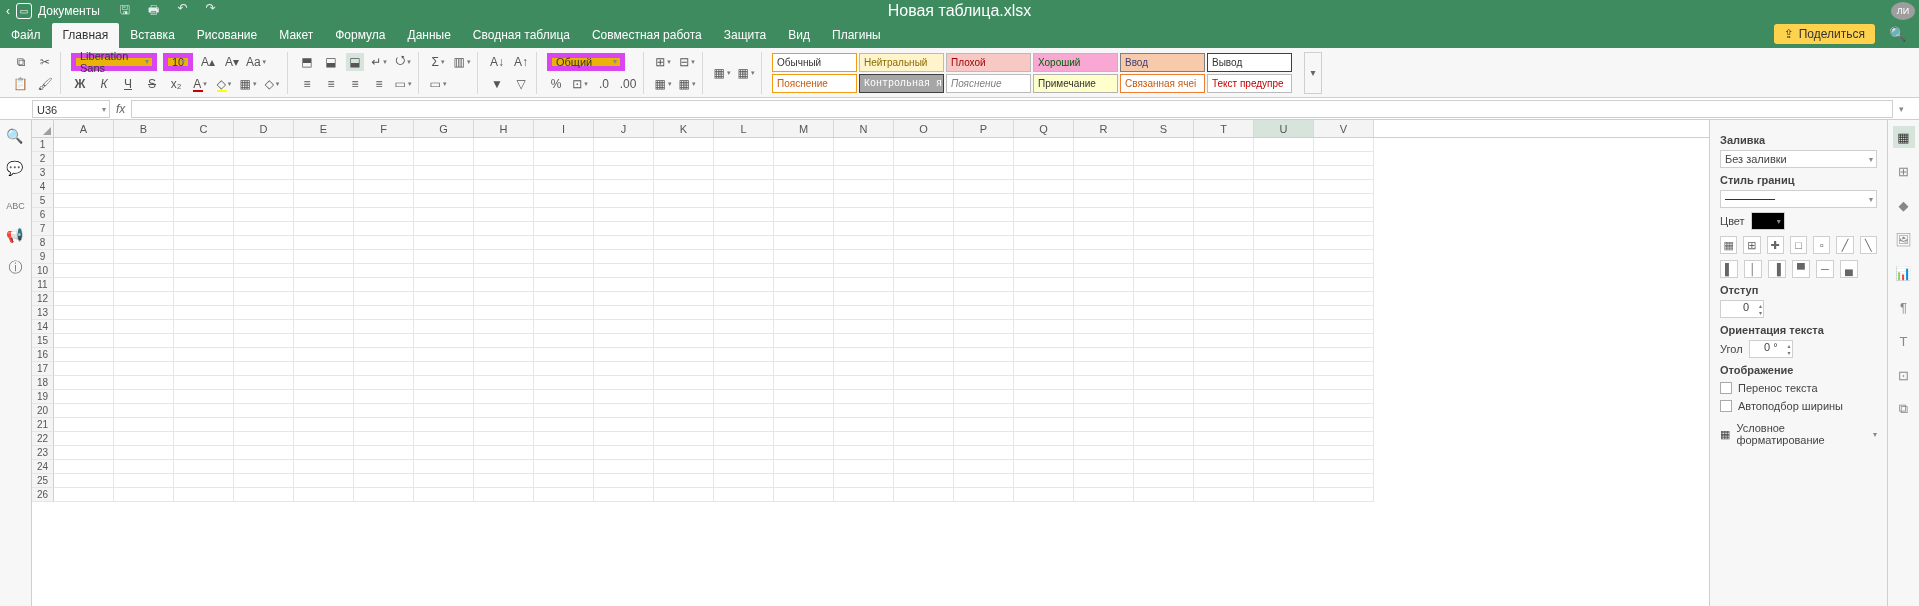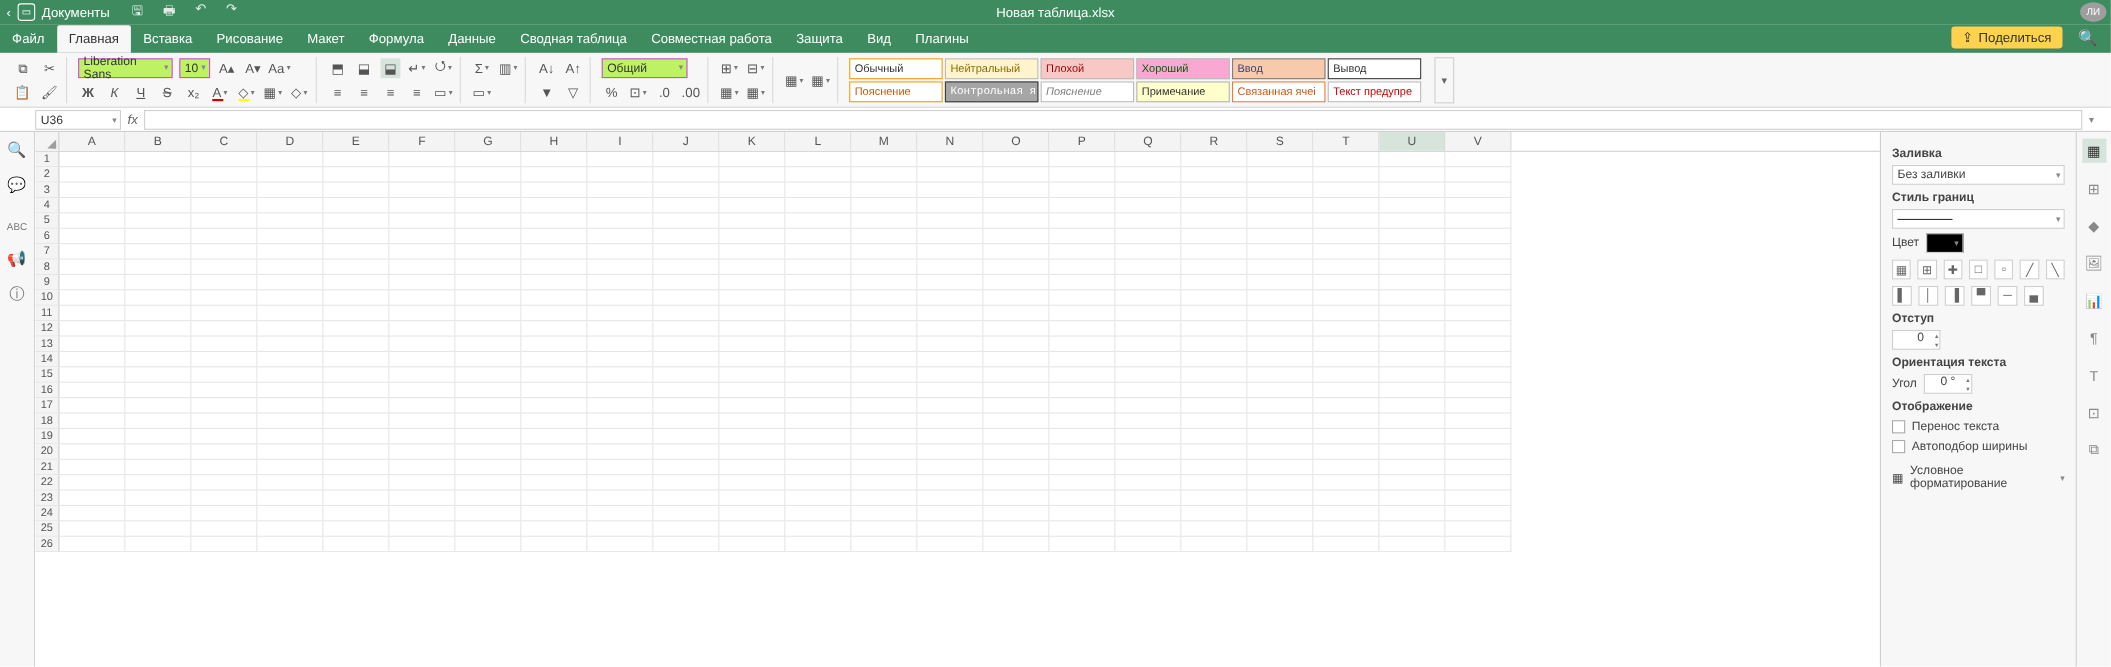--- a/index.html
+++ b/index.html
@@ -5,37 +5,37 @@
 * { margin:0; padding:0; box-sizing:border-box; font-family:Arial,Helvetica,sans-serif; }
 body { background:#fff; font-size:11px; color:#333; overflow:hidden; width:1919px; height:606px; }
 
 
 .titlebar { background:#3d8b5f; height:22px; display:flex; align-items:center; color:#fff; font-size:12px; position:relative; }
 .titlebar .back { padding:0 6px; cursor:pointer; }
 .titlebar .logo { width:16px; height:16px; border:1.5px solid #fff; border-radius:3px; display:inline-flex; align-items:center; justify-content:center; font-size:9px; }
 .titlebar .app-name { margin-left:6px; font-size:12px; }
 .titlebar .tb-icons { margin-left:20px; display:flex; gap:18px; }
 .titlebar .tb-icons span { opacity:.85; cursor:pointer; }
-.titlebar .doc-title { position:absolute; left:50%; transform:translateX(-50%); font-size:12px; }
+.titlebar .doc-title { position:absolute; left:50%; transform:translateX(-50%); font-size:16px; }
 .titlebar .avatar { position:absolute; right:4px; width:24px; height:18px; border-radius:50%; background:#9e9e9e; color:#fff; font-size:9px; display:flex; align-items:center; justify-content:center; }
 
 
 .menubar { background:#3d8b5f; height:26px; display:flex; align-items:flex-end; color:#fff; position:relative; }
 .menubar .menu-item { padding:5px 11px 6px; font-size:12px; cursor:pointer; }
 .menubar .menu-item.active { background:#f7f7f7; color:#333; border-radius:2px 2px 0 0; }
 .menubar .share-btn { position:absolute; right:44px; top:2px; background:#ffd24d; color:#333; border-radius:3px; padding:3px 10px; font-size:12px; display:flex; align-items:center; gap:5px; cursor:pointer; }
 .menubar .search-gl { position:absolute; right:12px; top:4px; color:#fff; font-size:14px; cursor:pointer; }
 
 
 .ribbon { background:#f7f7f7; border-bottom:1px solid #cfcfcf; height:50px; display:flex; align-items:center; padding:0 6px; gap:4px; }
 .rib-group { display:flex; flex-direction:column; gap:4px; padding:0 6px; border-right:1px solid #d9d9d9; height:42px; justify-content:center; }
 .rib-row { display:flex; align-items:center; gap:6px; }
 .rib-btn { width:18px; height:18px; display:flex; align-items:center; justify-content:center; color:#555; cursor:pointer; font-size:12px; }
 .rib-btn.caret::after { content:"▾"; font-size:7px; margin-left:2px; color:#777; }
-.rib-sel { height:18px; border:1px solid #d946ef; background:#bef264; font-size:11px; padding:0 16px 0 4px; position:relative; display:flex; align-items:center; cursor:pointer; }
+.rib-sel { height:18px; border:5px solid #d946ef; background:#eab308; font-size:11px; padding:0 16px 0 4px; position:relative; display:flex; align-items:center; cursor:pointer; }
 .rib-sel::after { content:"▾"; position:absolute; right:3px; font-size:8px; color:#888; }
 .font-color { position:relative; }
 .font-color .underline-bar { position:absolute; bottom:1px; left:2px; right:6px; height:2px; }
 
 
 .styles-gallery { display:grid; grid-template-columns:repeat(6,85px); grid-template-rows:repeat(2,19px); gap:2px; padding:2px 0; }
 .style-chip { border:1px solid #bbb; font-size:10px; padding:2px 4px; overflow:hidden; white-space:nowrap; display:flex; align-items:center; cursor:pointer; }
 .gallery-more { width:18px; height:42px; border:1px solid #cfcfcf; display:flex; align-items:center; justify-content:center; cursor:pointer; font-size:10px; color:#666; margin-left:2px;}
 
 

